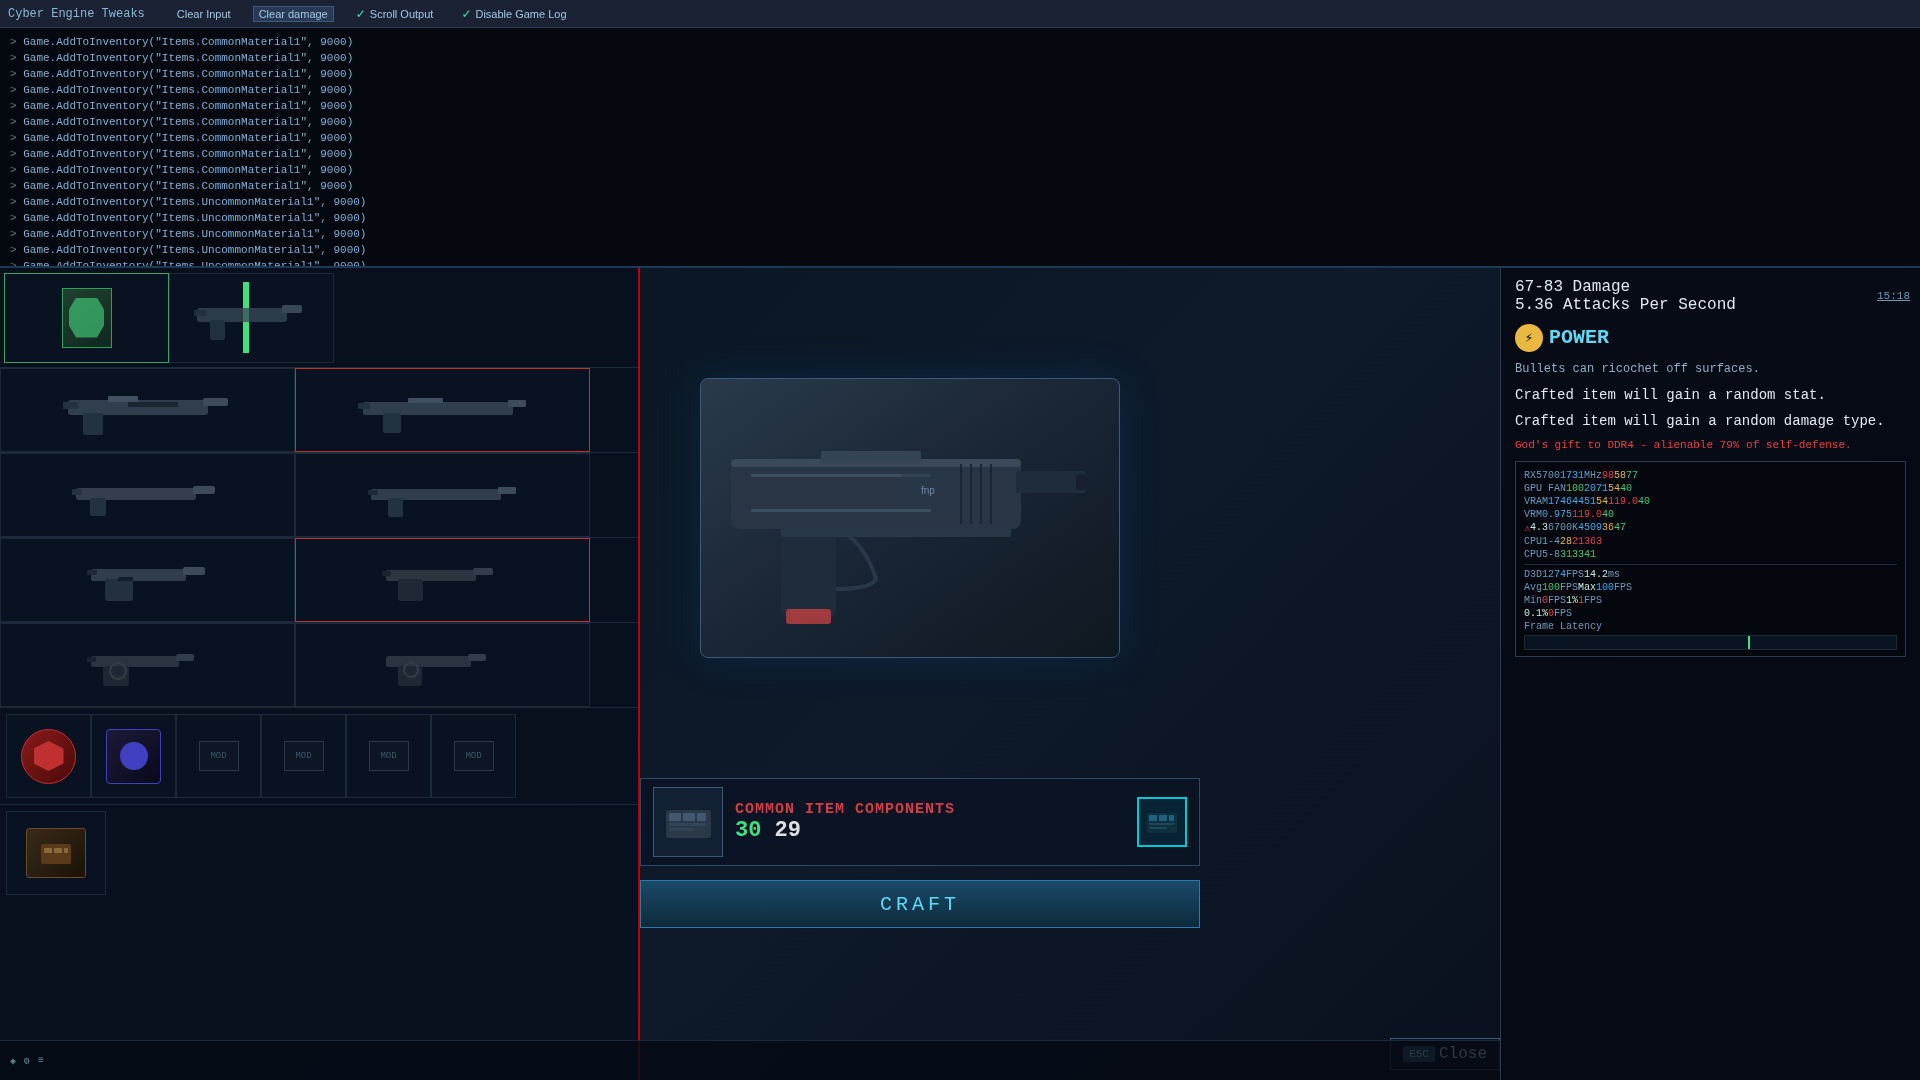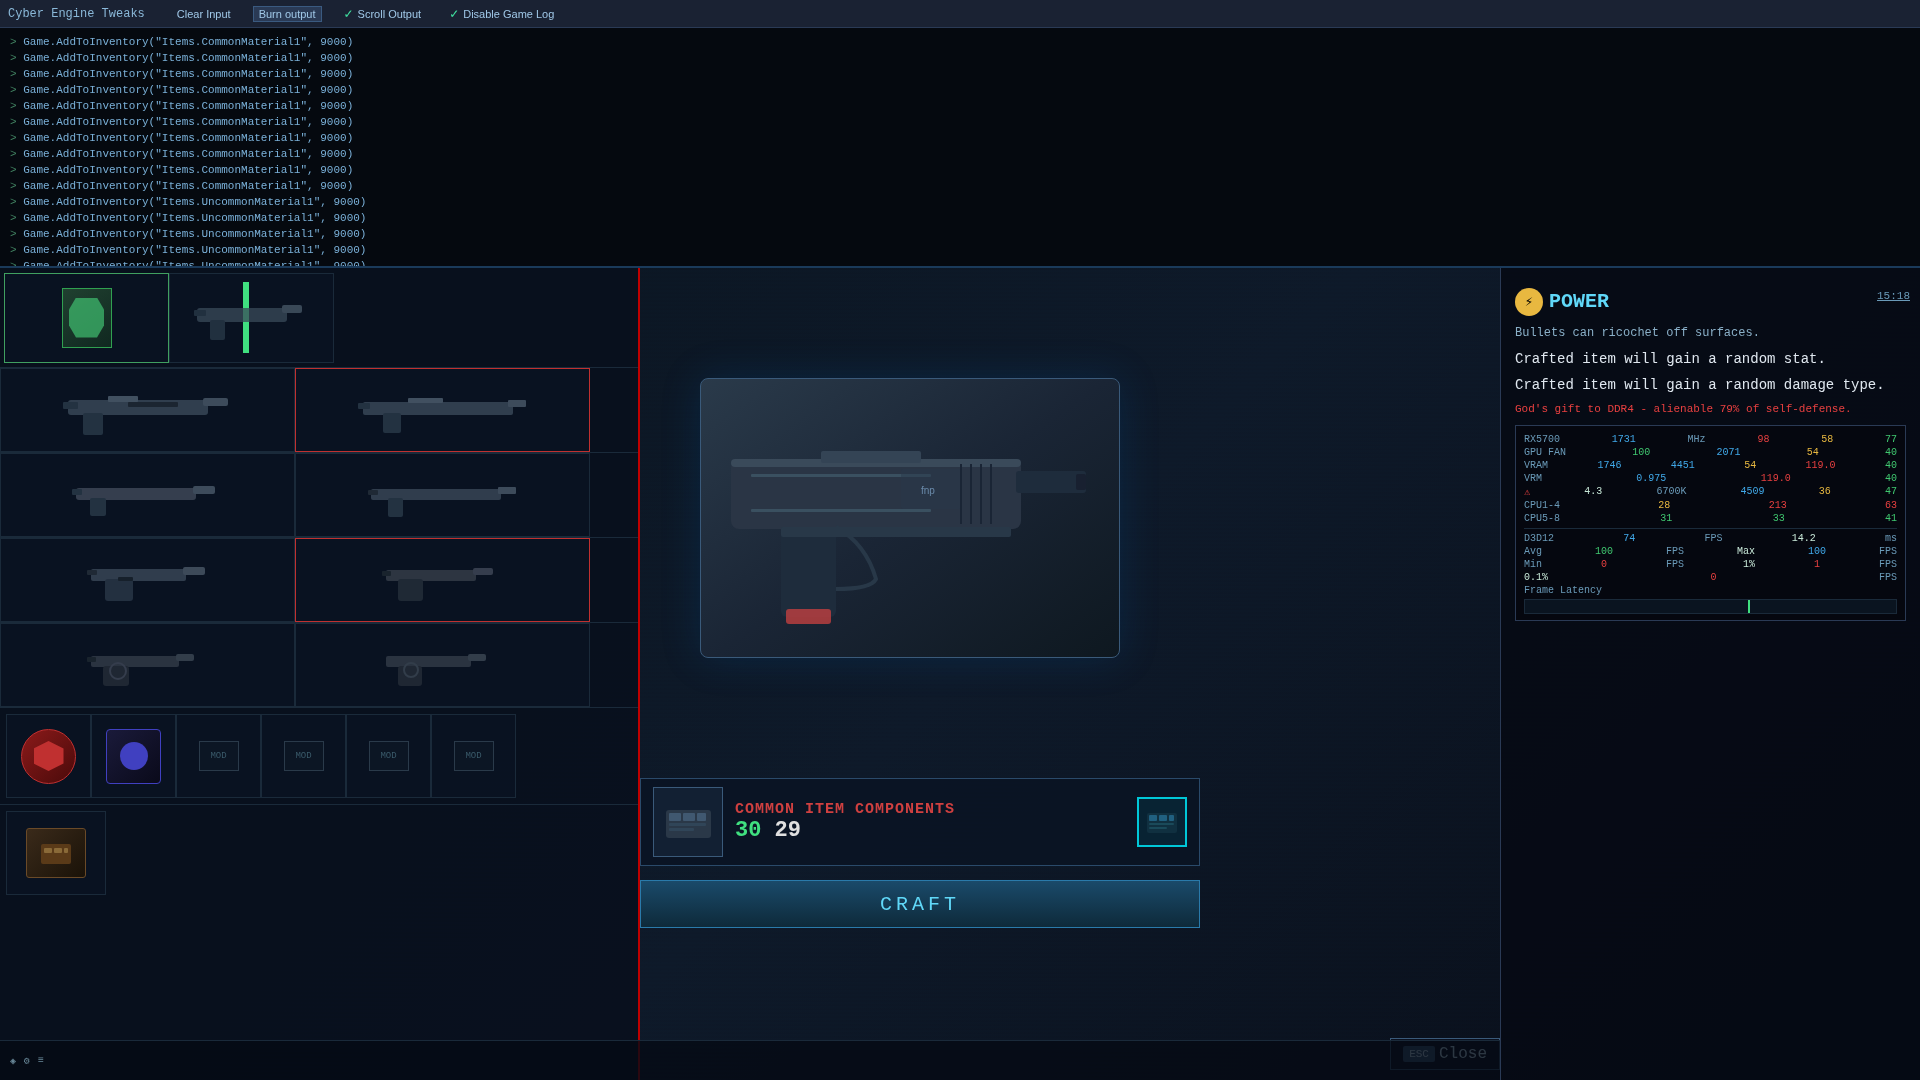--- a/index.html
+++ b/index.html
@@ -256,21 +256,21 @@
       right: 420px;
       top: 520px;
       width: 200px;
       background: rgba(5, 8, 15, 0.92);
       border: 1px solid #2a3a55;
       padding: 6px 8px;
       font-size: 10px;
     }
     .hw-row {
       display: flex;
-      justify-content: space-between;
+      justify-content: flex-start;
       margin: 2px 0;
       font-size: 10px;
     }
     .hw-label { color: #6a9ab8; }
     .hw-val { color: #c8e8d8; }
     .hw-val.hot { color: #e84040; }
     .hw-val.warn { color: #e8b840; }
     .hw-val.ok { color: #40c870; }
     .hw-val.blue { color: #40a8e8; }
     .hw-section {
@@ -355,22 +355,22 @@
       background: #40e080;
     }
 
     .inv-section {
       border-bottom: 1px solid #1a2a3a;
     }
 
     .time-display {
       position: absolute;
       right: 0;
-      top: 16px;
-      padding: 6px 10px;
+      top: 0;
+      padding: 22px 10px;
       font-size: 11px;
       color: #6a9ab8;
       text-decoration: underline;
     }
 
     
     .slot-icon {
       width: 40px;
       height: 30px;
       border: 1px solid #2a3a4a;
@@ -384,21 +384,21 @@
   </style>
 </head>
 <body>
 
 <div id="titlebar">
   <span class="title">Cyber Engine Tweaks</span>
   <button class="toolbar-btn">
     <span>Clear Input</span>
   </button>
   <button class="toolbar-btn active-btn">
-    <span>Burn output</span>
+    <span>Clear damage</span>
   </button>
   <button class="toolbar-btn">
     <span class="check">✓</span>
     <span>Scroll Output</span>
   </button>
   <button class="toolbar-btn">
     <span class="check">✓</span>
     <span>Disable Game Log</span>
   </button>
 </div>
@@ -638,20 +638,24 @@
     </div>
 
     
 
     <button class="craft-btn">
       <span>CRAFT</span>
     </button>
   </div>
 
   <div id="stats-panel">
+    <div style="margin-bottom:8px;">
+      <div class="stat-value">67-83 Damage</div>
+      <div class="stat-value">5.36 Attacks Per Second</div>
+    </div>
 
     <div style="display:flex;align-items:center;margin:8px 0;">
       <div class="power-icon">⚡</div>
       <span class="power-type">POWER</span>
     </div>
     <div class="stat-desc">Bullets can ricochet off surfaces.</div>
 
     <div class="stat-label" style="margin-top:10px;color:#e0e8f0;font-size:14px;">Crafted item will gain a random stat.</div>
 
     <div class="stat-label" style="margin-top:10px;color:#e0e8f0;font-size:14px;">Crafted item will gain a random damage type.</div>

